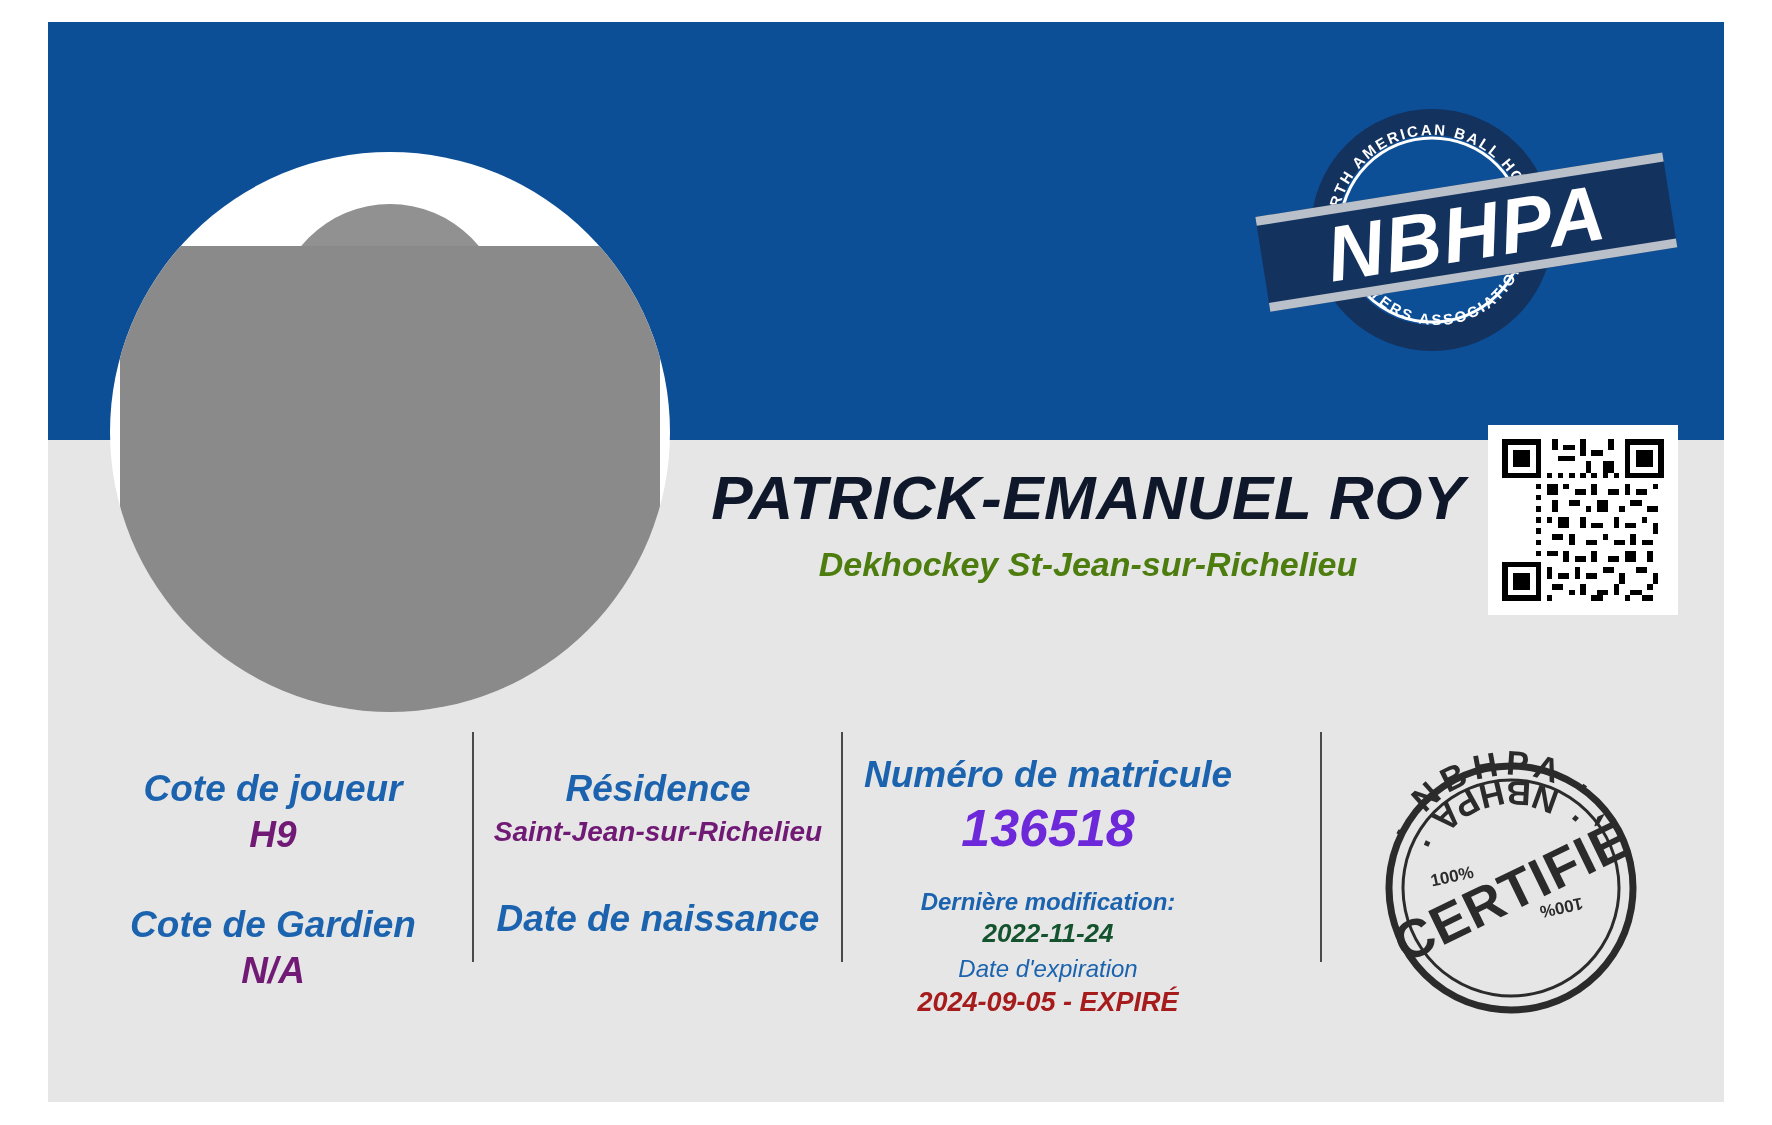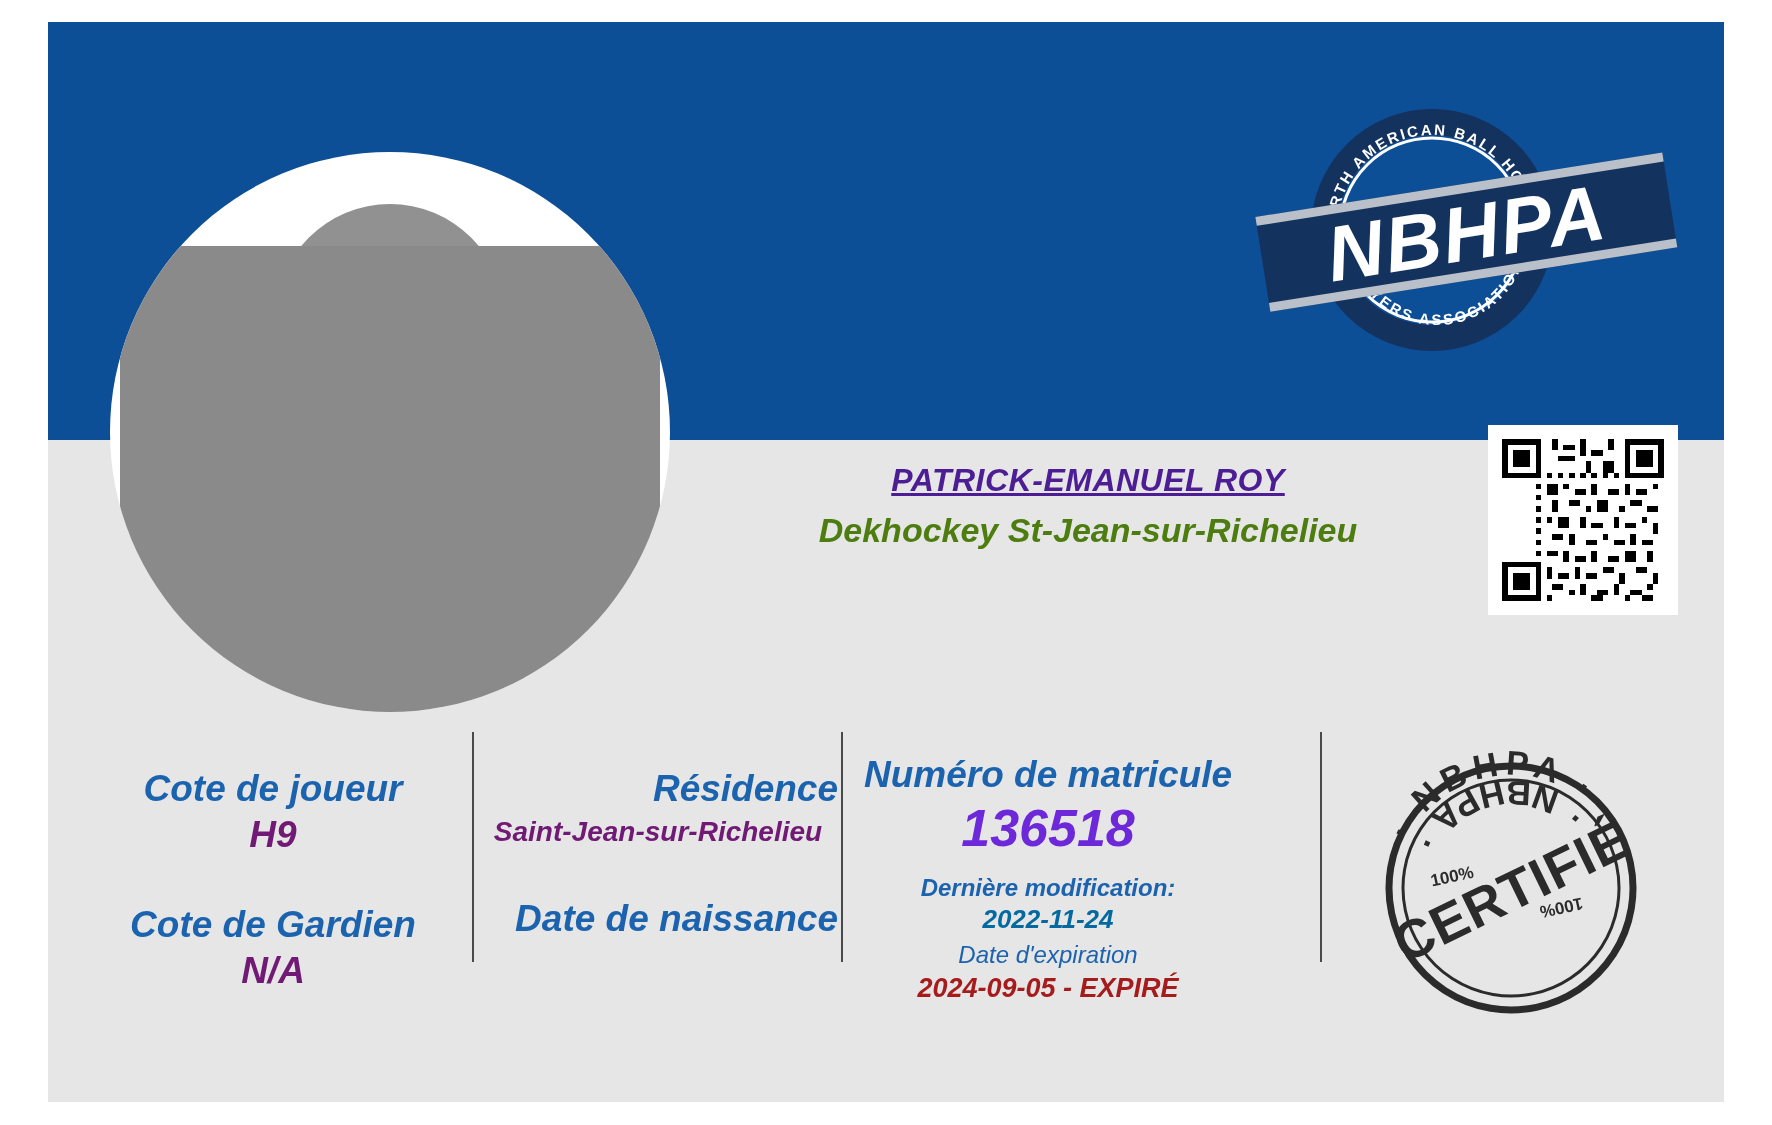--- a/index.html
+++ b/index.html
@@ -77,27 +77,26 @@
 
   
   .name-block {
     position: absolute;
     left: 650px;
     top: 440px;
     width: 780px;
     text-align: center;
   }
   .player-name {
-    font-size: 32px;
+    font-size: 62px;
     font-weight: bold;
     font-style: italic;
-    color: #4c1d95;
+    color: #0f172a;
     letter-spacing: 0.5px;
     white-space: nowrap;
-    text-decoration: underline;
   }
   .player-team {
     margin-top: 12px;
     font-size: 34px;
     font-weight: bold;
     font-style: italic;
     color: #4d7c0f;
     white-space: nowrap;
   }
 
@@ -147,28 +146,28 @@
     font-style: italic;
   }
   .col-rating { left: 30px;  top: 46px;  width: 390px; }
   .col-res    { left: 430px; top: 46px;  width: 360px; }
   .col-mat    { left: 800px; top: 32px;  width: 400px; }
 
   .col-rating .lbl { font-size: 37px; }
   .col-rating .val { font-size: 37px; margin-top: 4px; }
   .col-rating .spacer { height: 48px; }
 
-  .col-res .lbl { font-size: 37px; text-align: right; }
+  .col-res .lbl { font-size: 37px; }
   .col-res .val { font-size: 28px; margin-top: 6px; }
   .col-res .spacer { height: 50px; }
 
   .col-mat .lbl-big { font-size: 37px; color:#1b63ae; font-weight:bold; font-style:italic; }
   .col-mat .num { font-size: 52px; color:#6d28d9; font-weight:bold; font-style:italic; margin-top: 2px; }
-  .col-mat .small-lbl { font-size: 24px; color:#1b63ae; font-weight:bold; font-style:italic; margin-top: 16px; }
-  .col-mat .small-val { font-size: 26px; color:#0369a1; font-weight:bold; font-style:italic; margin-top: 2px; }
+  .col-mat .small-lbl { font-size: 24px; color:#1b63ae; font-weight:bold; font-style:italic; margin-top: 30px; }
+  .col-mat .small-val { font-size: 26px; color:#14532d; font-weight:bold; font-style:italic; margin-top: 2px; }
   .col-mat .exp-lbl { font-size: 24px; color:#1b63ae; font-weight:normal; font-style:italic; margin-top: 6px; }
   .col-mat .exp-val { font-size: 27px; color:#a61b1b; font-weight:bold; font-style:italic; margin-top: 4px; }
 
   
   .stamp {
     position: absolute;
     right: 58px;
     top: 16px;
     width: 310px;
     height: 300px;

